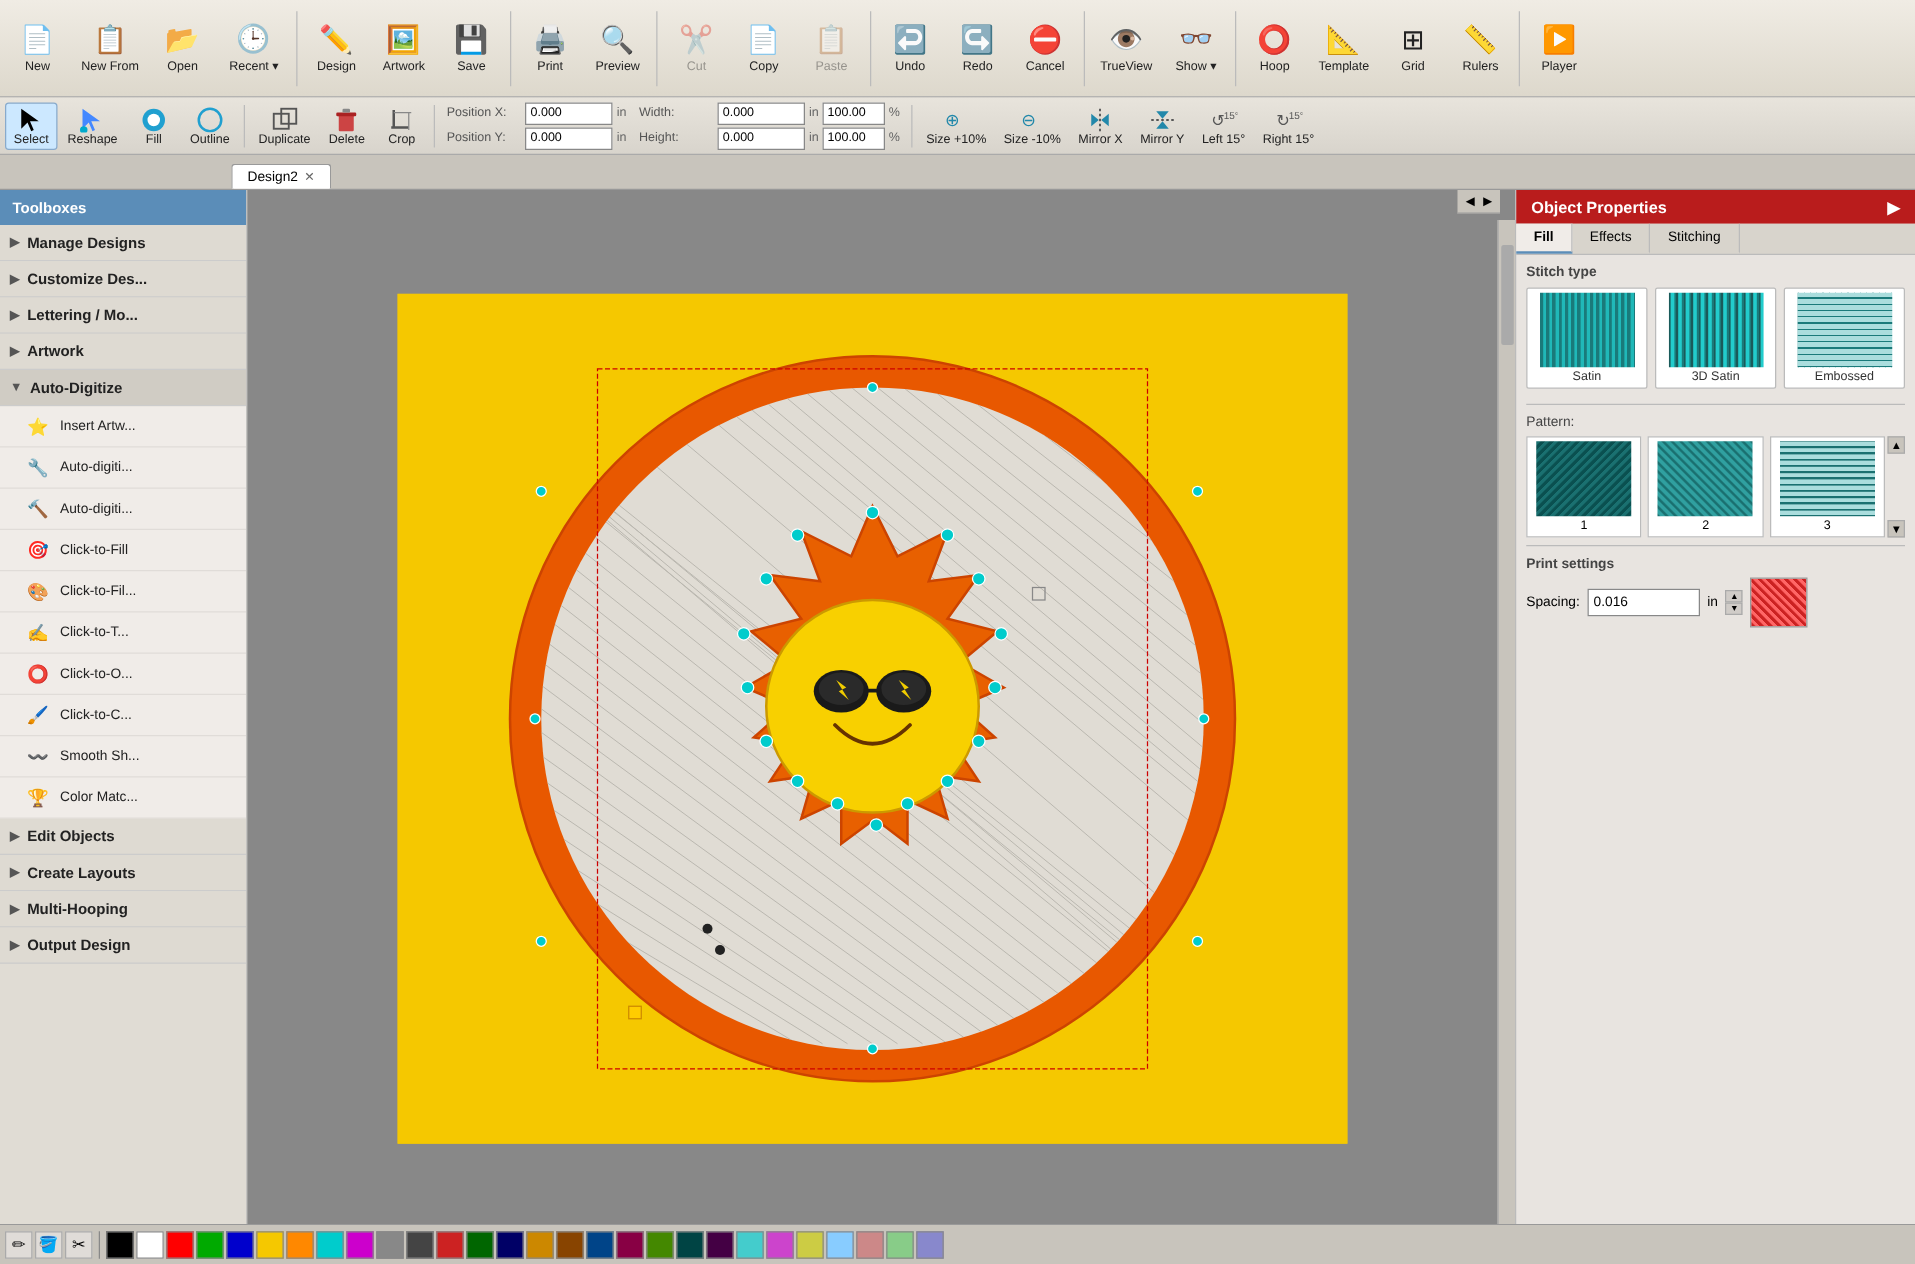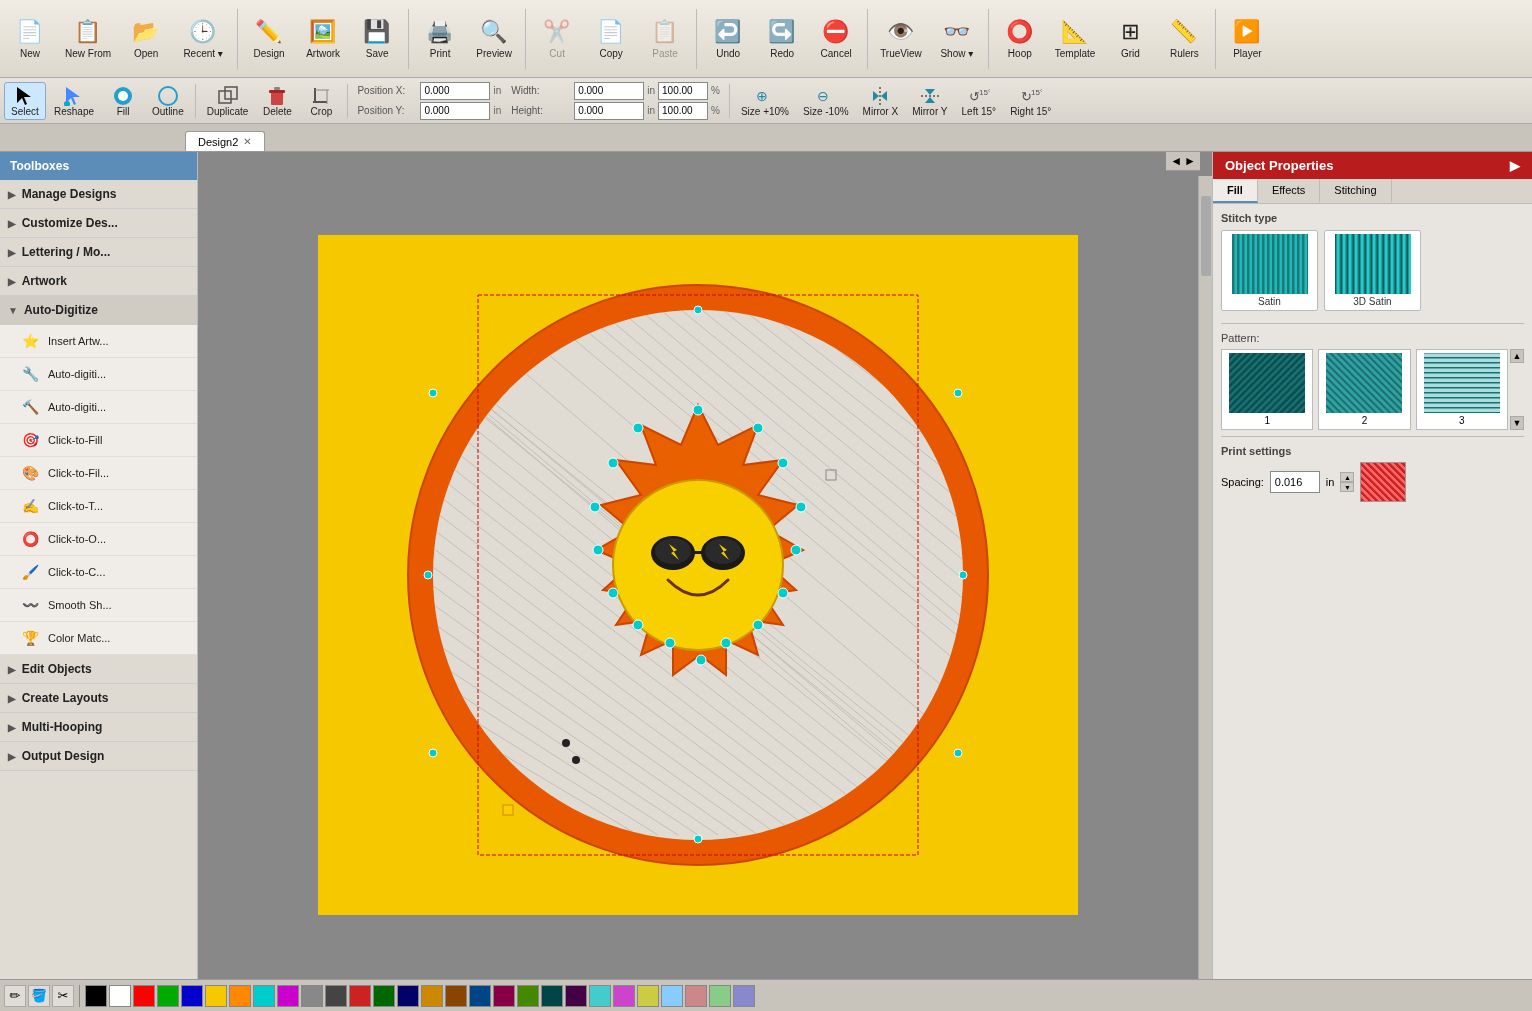--- a/index.html
+++ b/index.html
@@ -195,21 +195,21 @@
     .pattern-preview { width: 76px; height: 60px; }
     .pattern-num { font-size: 10px; margin-top: 2px; }
 
     .p1 { background: repeating-linear-gradient(135deg, #1a7070 0, #1a7070 2px, #0a5050 3px, #0a5050 5px); }
     .p2 { background: repeating-linear-gradient(45deg, #1a7070 0, #1a7070 1px, #30a0a0 2px, #30a0a0 4px, #1a7070 5px); }
     .p3 { background: repeating-linear-gradient(0deg, #1a7070 0, #1a7070 1px, #aadddd 1px, #aadddd 4px, #1a7070 5px); }
 
     
     .stitch-settings-label { font-size: 11px; color: #444; margin: 8px 0 5px 0; font-weight: bold; }
     .spacing-row { display: flex; align-items: center; gap: 6px; font-size: 11px; }
-    .spacing-input { width: 50px; height: 22px; border: 1px solid #888; padding: 1px 4px; font-size: 11px; }
+    .spacing-input { width: 90px; height: 22px; border: 1px solid #888; padding: 1px 4px; font-size: 11px; }
 
     
     .swatch-preview {
       width: 46px; height: 40px; cursor: pointer;
       background: repeating-linear-gradient(45deg, #cc2222 0, #cc2222 2px, #ff6666 3px, #ff6666 5px);
       border: 1px solid #999;
     }
 
     
     .vscroll { position: absolute; right: 0; top: 24px; bottom: 0; width: 14px; background: #c8c4bc; border-left: 1px solid #aaa; }
@@ -733,20 +733,26 @@
             <div class="satin-lines"></div>
           </div>
           <span class="stitch-label">Satin</span>
         </div>
         <div class="stitch-item">
           <div class="stitch-preview">
             <div class="satin3d-lines"></div>
           </div>
           <span class="stitch-label">3D Satin</span>
         </div>
+        <div class="stitch-item">
+          <div class="stitch-preview">
+            <div class="embossed-grid"></div>
+          </div>
+          <span class="stitch-label">Embossed</span>
+        </div>
       </div>
 
       <div class="divider-line"></div>
 
       <div class="pattern-label">Pattern:</div>
       <div style="position:relative;">
 
         <div class="right-scroll-btn" style="position:absolute;right:0;top:0;z-index:5;">▲</div>
         <div class="pattern-grid" style="padding-right:16px;">
           <div class="pattern-item">

